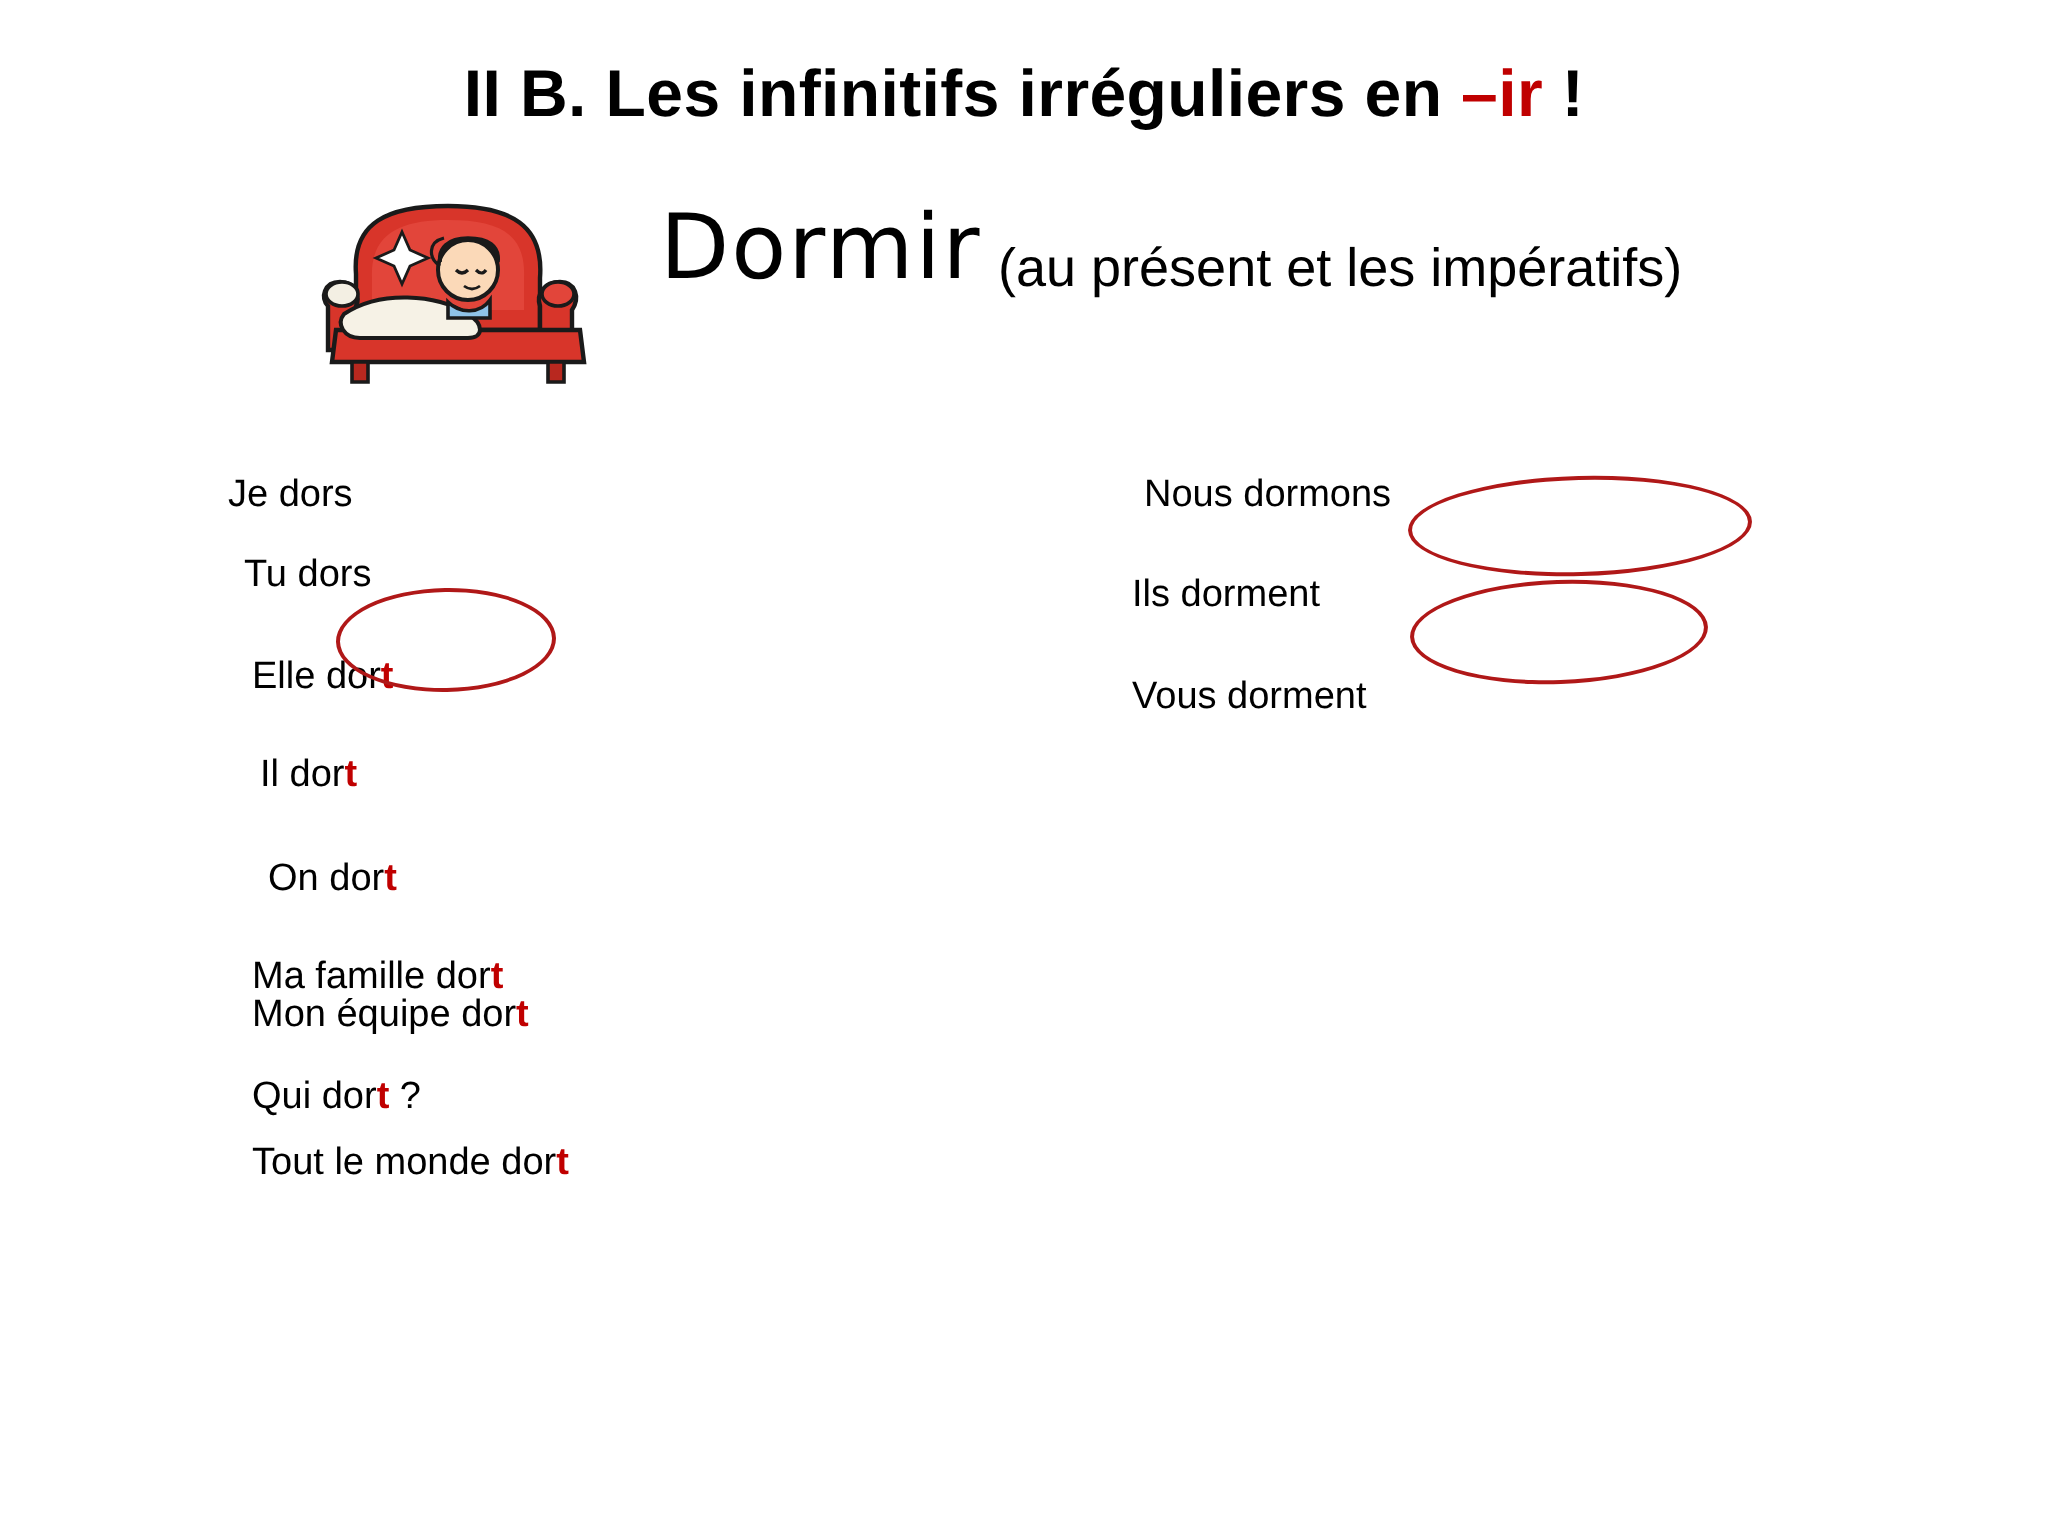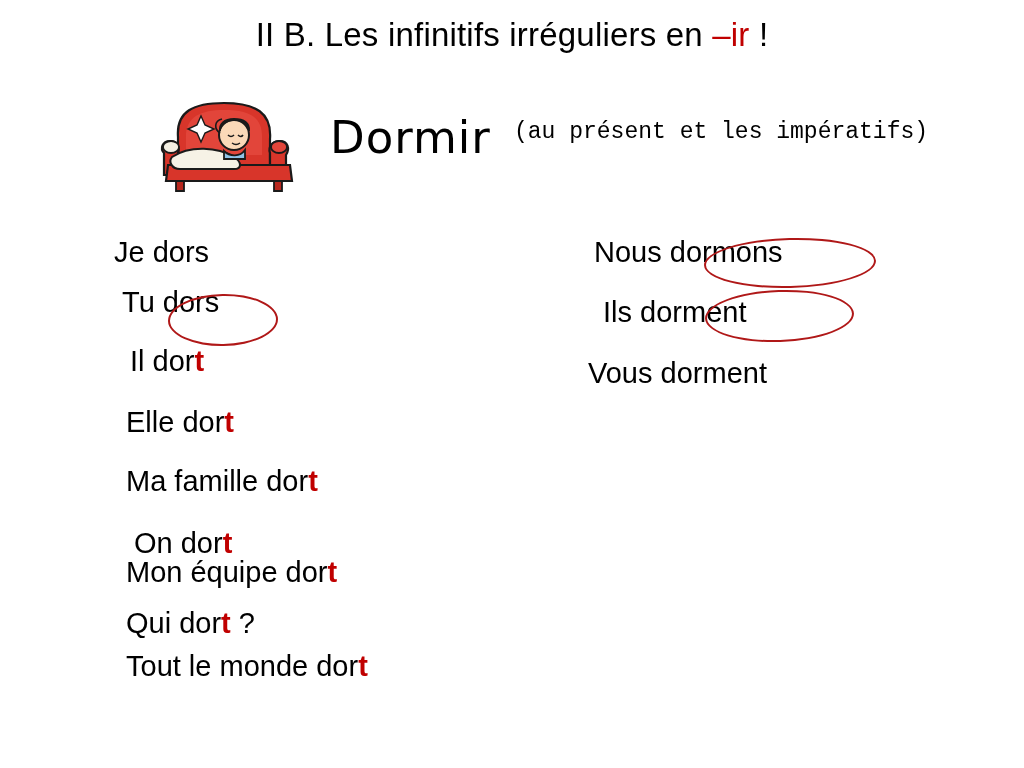--- a/index.html
+++ b/index.html
@@ -18,54 +18,54 @@
   .slide {
     position: relative;
     width: 1024px;
     height: 768px;
   }
 
   
   .title {
     position: absolute;
     left: 0;
-    top: 16px;
+    top: 28px;
     width: 1024px;
     text-align: center;
     font-size: 33px;
-    font-weight: normal;
+    font-weight: bold;
     letter-spacing: 0.2px;
     white-space: nowrap;
   }
   .title .accent {
     color: #c00000;
   }
 
   
   .heading-row {
     position: absolute;
     left: 150px;
     top: 95px;
     width: 860px;
     height: 110px;
   }
   .verb {
     position: absolute;
     left: 180px;
-    top: 16px;
+    top: 2px;
     font-family: "DejaVu Sans", sans-serif;
     font-size: 45px;
     letter-spacing: 1px;
   }
   .verb-note {
     position: absolute;
-    left: 364px;
+    left: 349px;
     top: 24px;
-    font-family: Liberation Mono, monospace;
-    font-size: 23px;
+    font-family: Liberation Sans, sans-serif;
+    font-size: 27px;
     white-space: nowrap;
   }
 
   
   .clipart {
     position: absolute;
     left: 0px;
     top: 0px;
     width: 160px;
     height: 110px;
@@ -73,27 +73,27 @@
 
   
   .col-left {
     position: absolute;
     left: 108px;
     top: 238px;
     width: 420px;
   }
   .col-right {
     position: absolute;
-    left: 586px;
+    left: 564px;
     top: 238px;
     width: 400px;
   }
   .line {
     position: relative;
-    font-size: 29px;
+    font-size: 19px;
     line-height: 1.0;
     white-space: nowrap;
   }
   .t-red {
     color: #c00000;
     font-weight: bold;
   }
 
   
   .l0 { margin-left: 6px;  margin-top: 0px;  }
@@ -101,21 +101,21 @@
   .l2 { margin-left: 22px; margin-top: 30px; }
   .l3 { margin-left: 18px; margin-top: 32px; }
   .l4 { margin-left: 26px; margin-top: 33px; }
   .l5 { margin-left: 18px; margin-top: 30px; }
   .l6 { margin-left: 18px; }
   .l7 { margin-left: 18px; margin-top: 22px; }
   .l8 { margin-left: 18px; margin-top: 14px; }
 
   .r0 { margin-left: 8px;  margin-top: 0px;  }
   .r1 { margin-left: 8px;  margin-top: 29px; }
-  .r2 { margin-left: 17px;  margin-top: 31px; }
+  .r2 { margin-left: 2px;  margin-top: 31px; }
   .r3 { margin-left: 2px;  margin-top: 32px; }
 
   
   .ellipse {
     position: absolute;
     border: 2.5px solid #b01818;
     border-radius: 50%;
     pointer-events: none;
   }
   .ell-dormons {
@@ -187,24 +187,24 @@
       </svg>
     </div>
 
     <div class="verb">Dormir</div>
     <div class="verb-note">(au présent et les impératifs)</div>
   </div>
 
   <div class="col-left">
     <div class="line l0"><span>Je dors</span><span class="t-red"></span><span></span></div>
     <div class="line l1"><span>Tu dors</span><span class="t-red"></span><span></span></div>
+    <div class="line l3"><span>Elle dor</span><span class="t-red">t</span><span></span></div>
     <div class="line l2"><span>Il dor</span><span class="t-red">t</span><span></span></div>
-    <div class="line l3"><span>Elle dor</span><span class="t-red">t</span><span></span></div>
+    <div class="line l4"><span>On dor</span><span class="t-red">t</span><span></span></div>
     <div class="line l5"><span>Ma famille dor</span><span class="t-red">t</span><span></span></div>
-    <div class="line l4"><span>On dor</span><span class="t-red">t</span><span></span></div>
     <div class="line l6"><span>Mon équipe dor</span><span class="t-red">t</span><span></span></div>
     <div class="line l7"><span>Qui dor</span><span class="t-red">t</span><span>  ?</span></div>
     <div class="line l8"><span>Tout le monde dor</span><span class="t-red">t</span><span></span></div>
   </div>
 
   <div class="col-right">
     <div class="line r0"><span>Nous dormons</span><span class="t-red"></span></div>
     <div class="line r2"><span>Ils dorment</span><span class="t-red"></span></div>
     <div class="line r3"><span>Vous dorment</span><span class="t-red"></span></div>
   </div>

